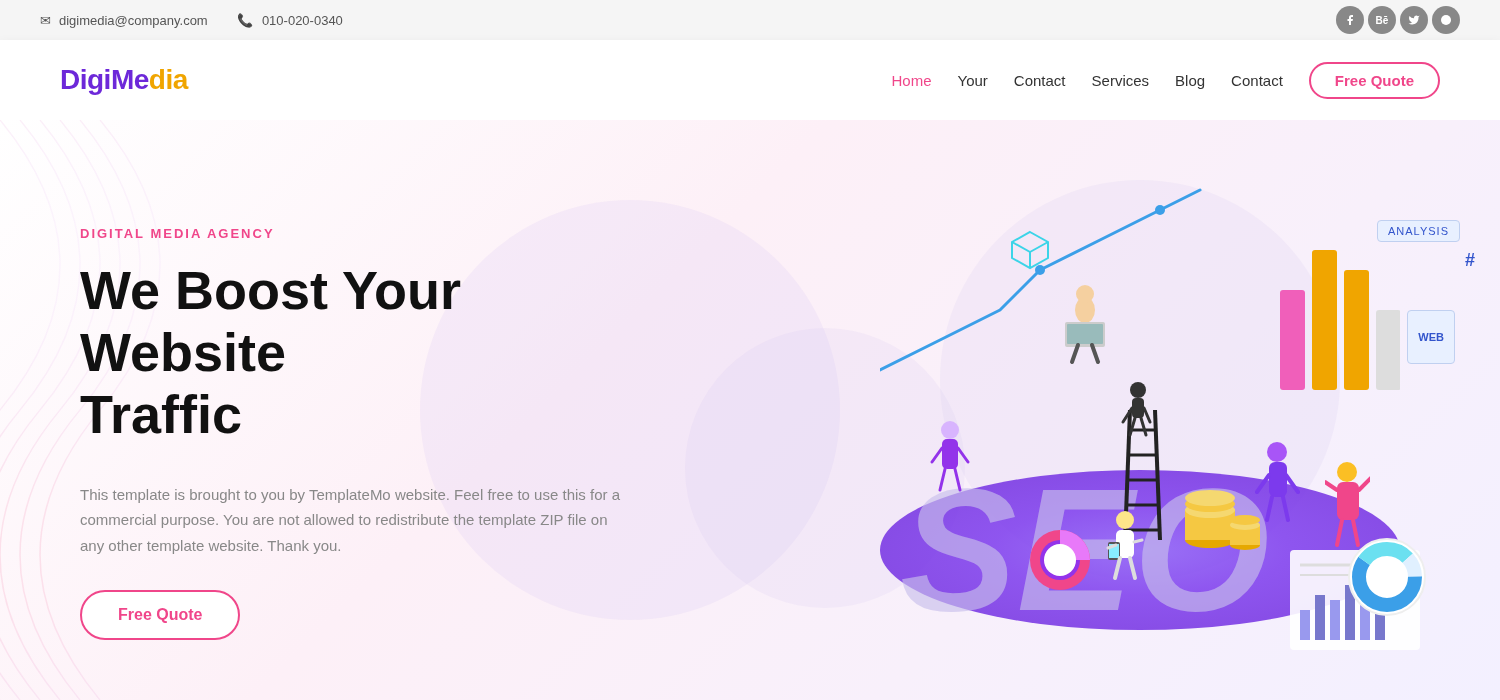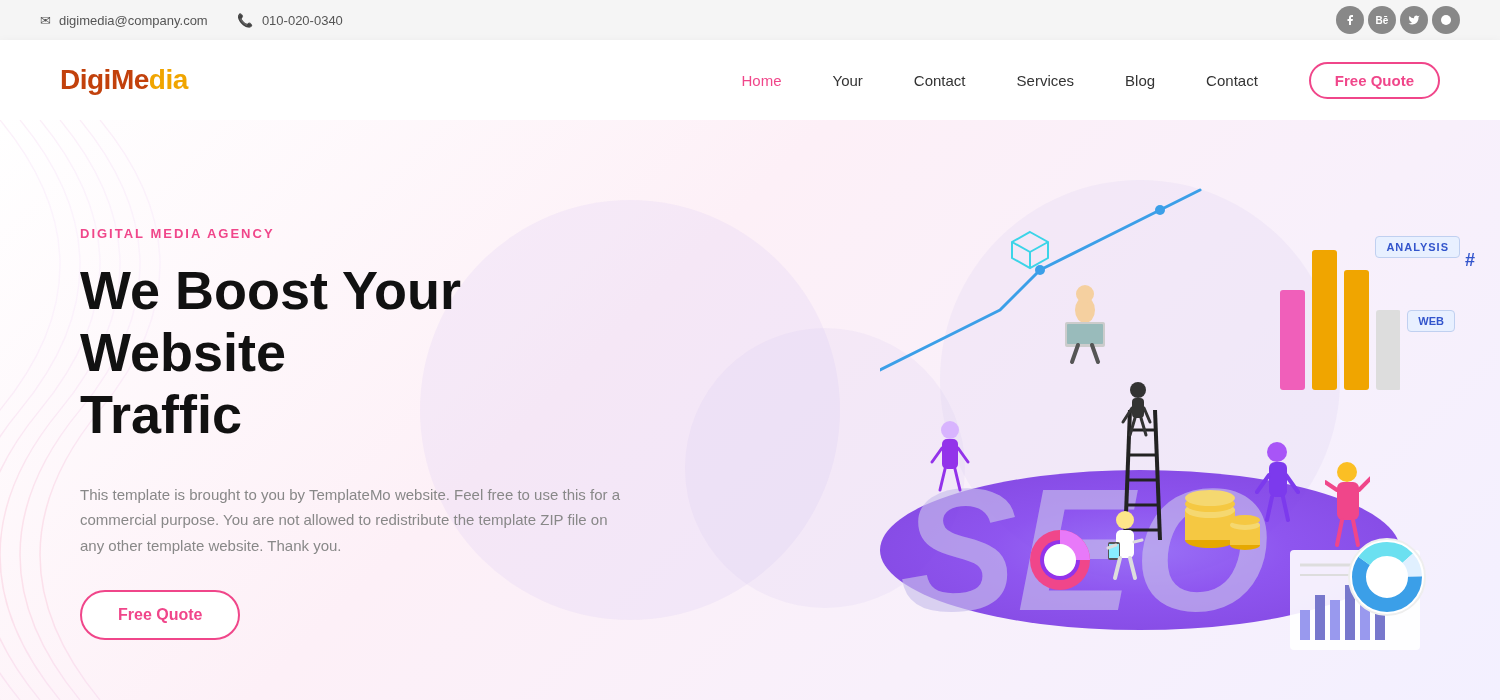--- a/index.html
+++ b/index.html
@@ -35,25 +35,25 @@
       align-items: center;
       justify-content: space-between;
       padding: 0 60px;
       box-shadow: 0 2px 10px rgba(0,0,0,0.05);
     }
     .logo {
       font-size: 28px;
       font-weight: bold;
       letter-spacing: -0.5px;
     }
-    .logo-digi { color: #c2410c; }
+    .logo-digi { color: #6d28d9; }
     .logo-di { color: #f0a500; }
     .logo-a { color: #f0a500; }
 
-    .nav { display: flex; align-items: center; gap: 51px; }
+    .nav { display: flex; align-items: center; gap: 26px; }
     .nav-link {
       font-size: 15px;
       color: #333;
       text-decoration: none;
       cursor: pointer;
       font-weight: 500;
     }
     .nav-link.active { color: #f0468a; }
     .btn-free-quote {
       border: 2px solid #f0468a;
@@ -171,39 +171,39 @@
       width: 520px;
       height: 160px;
       background: radial-gradient(ellipse, #8b5cf6 0%, #7c3aed 40%, #6d28d9 100%);
       border-radius: 50%;
       opacity: 0.85;
     }
 
     
     .label-analysis {
       position: absolute;
-      top: 86px;
+      top: 70px;
       right: 20px;
       background: #e8f0ff;
       border: 1px solid #c0d0f0;
       border-radius: 4px;
       padding: 4px 10px;
       font-size: 11px;
-      font-weight: 700;
+      font-weight: 400;
       color: #3355cc;
       letter-spacing: 1px;
     }
     .label-web {
       position: absolute;
       top: 160px;
       right: 25px;
       background: #e8f0ff;
       border: 1px solid #c0d0f0;
       border-radius: 4px;
-      padding: 4px 10px;
+      padding: 20px 10px;
       font-size: 11px;
       font-weight: 700;
       color: #3355cc;
     }
     .label-hash {
       position: absolute;
       top: 100px;
       right: 5px;
       font-size: 18px;
       color: #3355cc;

